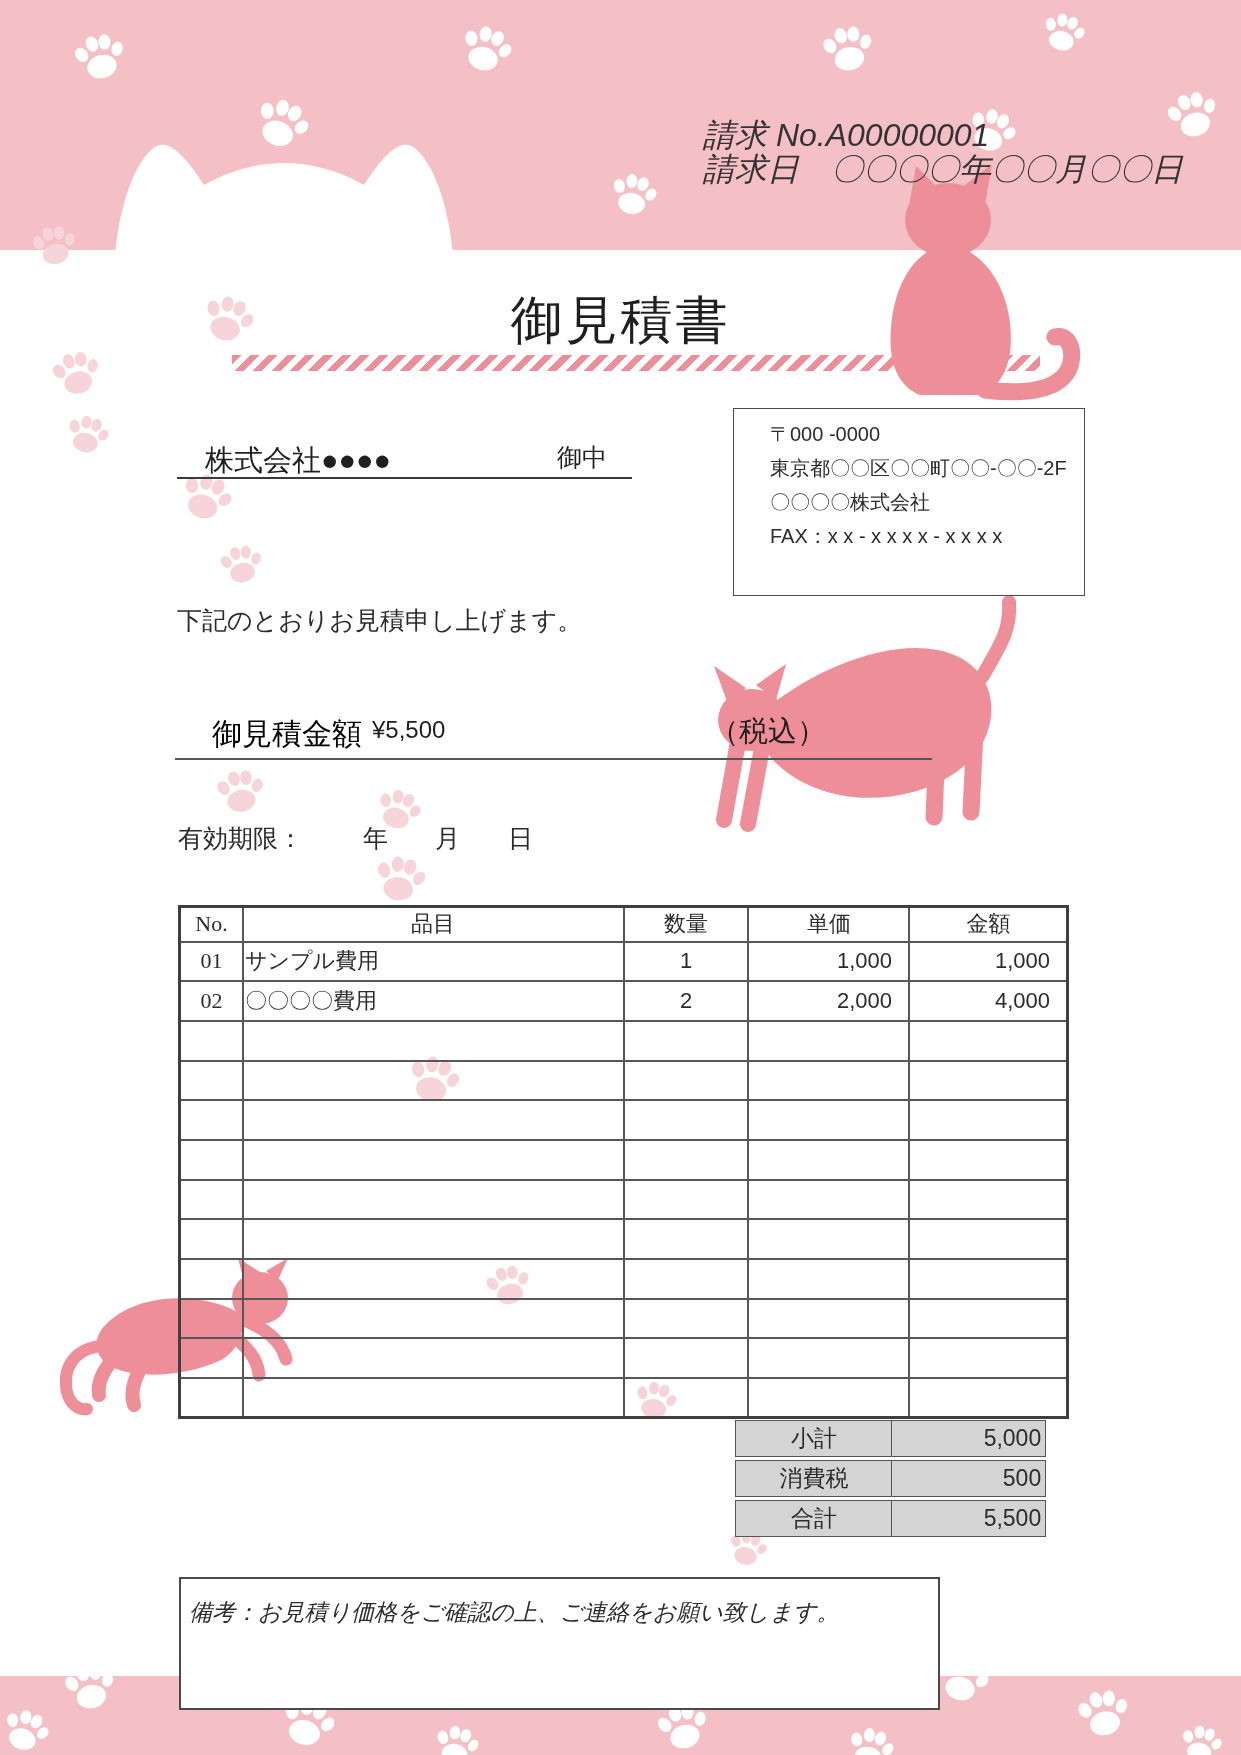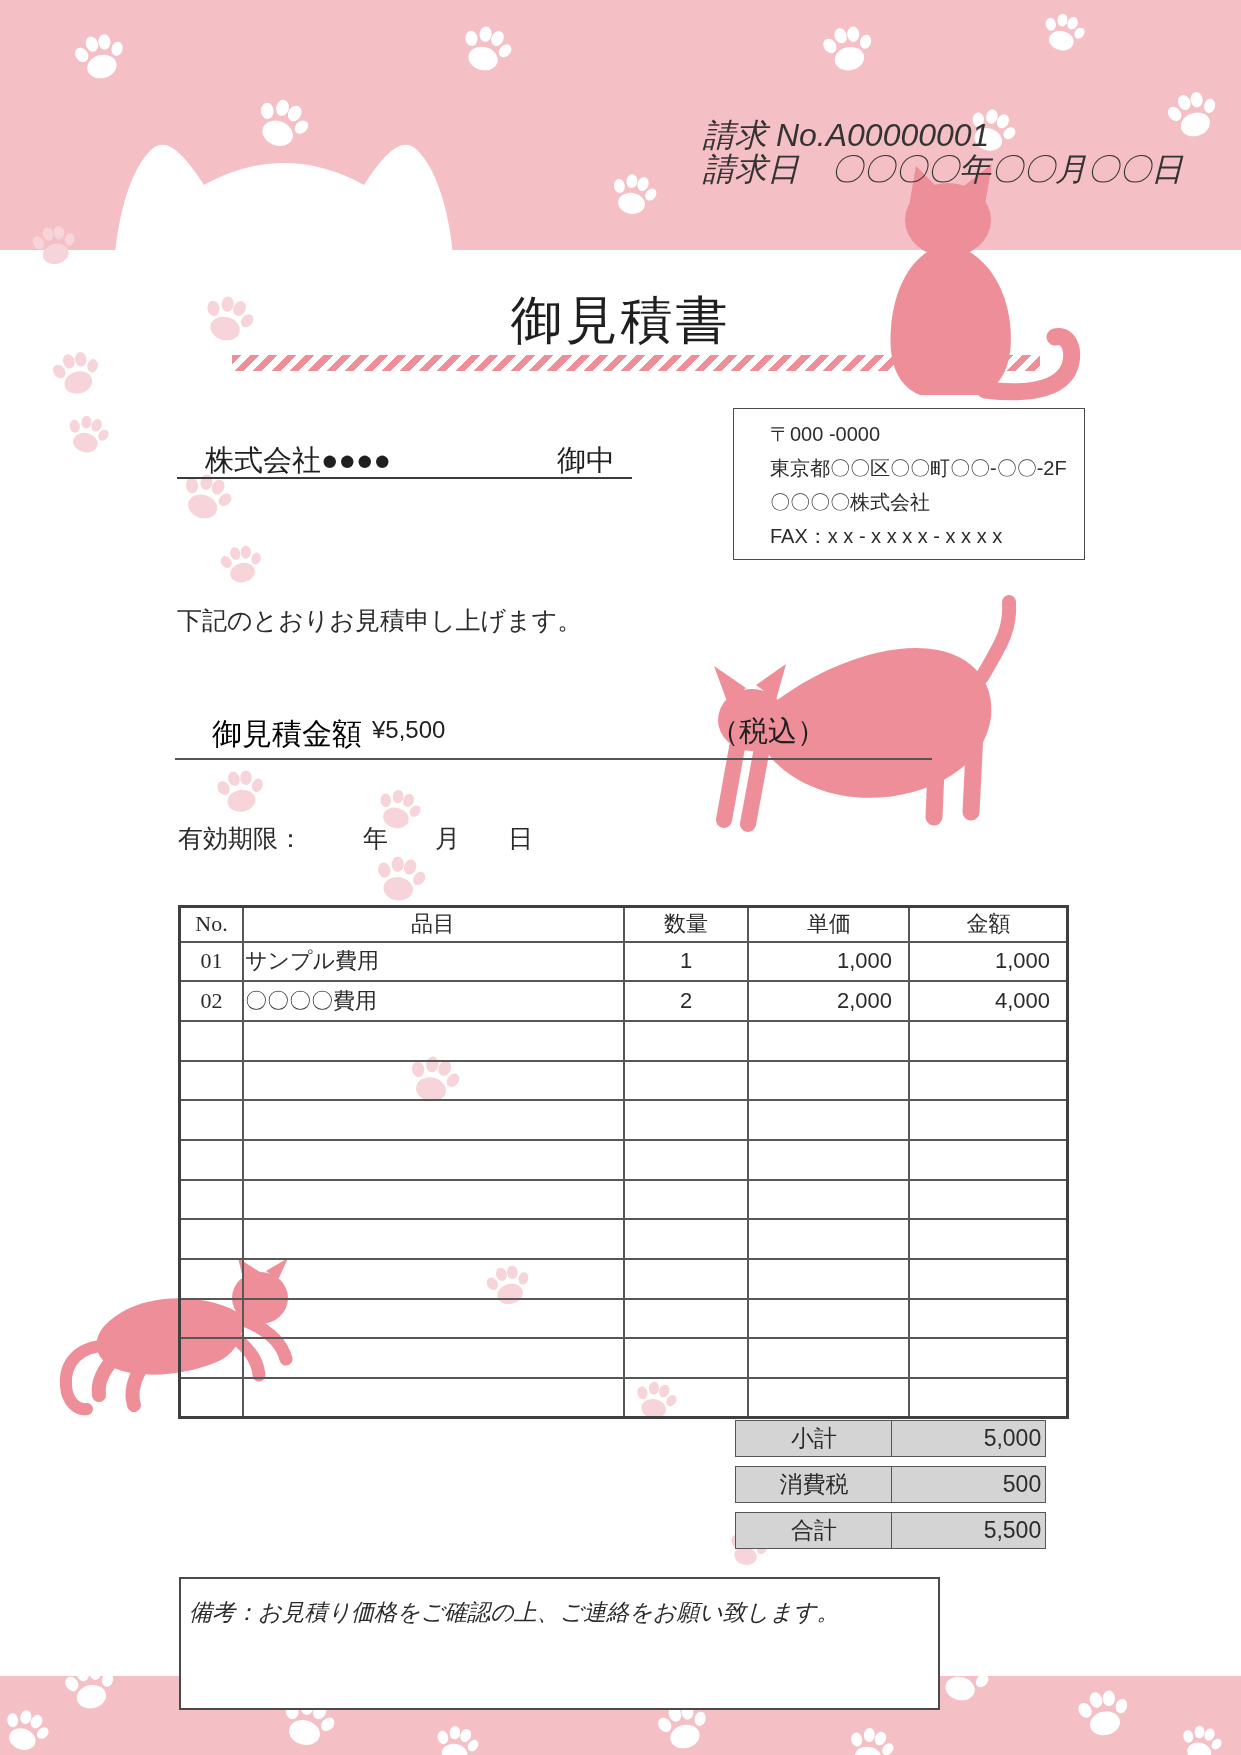--- a/index.html
+++ b/index.html
@@ -19,25 +19,25 @@
   
   .stripes{
     left:232px;top:355px;width:808px;height:16px;
     background:repeating-linear-gradient(135deg,var(--cat_pink) 0 6.5px,rgba(0,0,0,0) 6.5px 13px);
   }
   
   .doc-meta{left:703px;top:118px;font-size:32px;line-height:34px;color:#333;font-style:italic;}
   .title{left:0;top:286px;width:1241px;text-align:center;font-size:52px;letter-spacing:3px;color:#1f1f1f;}
   
   .recipient-name{left:205px;top:441px;font-size:29px;color:#1f1f1f;}
-  .recipient-honorific{left:557px;top:441px;font-size:29px;color:#1f1f1f;}
+  .recipient-honorific{left:557px;top:441px;font-size:25px;color:#1f1f1f;}
   .recipient-underline{left:177px;top:477px;width:455px;height:2px;background:#3a3a3a;}
   
   .supplier-box{
-    left:733px;top:408px;width:352px;height:152px;
+    left:733px;top:408px;width:352px;height:188px;
     border:1.6px solid #4a4a4a;background:#fff;box-sizing:border-box;
   }
   .supplier-box .inner{padding:8px 6px 0 36px;font-size:20px;line-height:34px;color:#2c2c2c;white-space:nowrap;}
   
   .greeting{left:177px;top:604px;font-size:25px;color:#2b2b2b;}
   
   .amount-label{left:194px;top:714px;font-size:30px;color:#000000;margin-left:18px;}
   .amount-value{left:372px;top:716px;font-size:24px;color:#1f1f1f;}
   .amount-tax{left:710px;top:712px;font-size:29px;color:#1f1f1f;}
   .amount-underline{left:175px;top:758px;width:757px;height:2px;background:#555;}
@@ -60,21 +60,21 @@
   table.items th{font-weight:normal;text-align:center;}
   .c0{width:59px;text-align:center;font-family:Liberation Serif, serif;}
   .c1{width:378px;text-align:left;}
   .c2{width:120px;text-align:center;}
   .c3{width:158px;text-align:right;padding-right:16px;}
   .c4{width:155px;text-align:right;padding-right:16px;}
   table.items th.c1{padding-left:0;text-align:center;}
   table.items th.c3,table.items th.c4{padding-right:0;text-align:center;}
   
   .totals{left:735px;top:1420px;width:313px;}
-  .trow{display:flex;margin-bottom:9px;}
+  .trow{display:flex;margin-bottom:3px;}
   .tlabel,.tvalue{
     box-sizing:border-box;height:37px;line-height:34px;
     background:var(--total_bg);border:1.8px solid #565656;
     font-size:23px;color:#2b2b2b;
   }
   .tlabel{width:158px;text-align:center;}
   .tvalue{width:155px;text-align:right;padding-right:4px;margin-left:-1.8px;}
   
   .remarks-box{
     left:179px;top:1577px;width:761px;height:133px;

